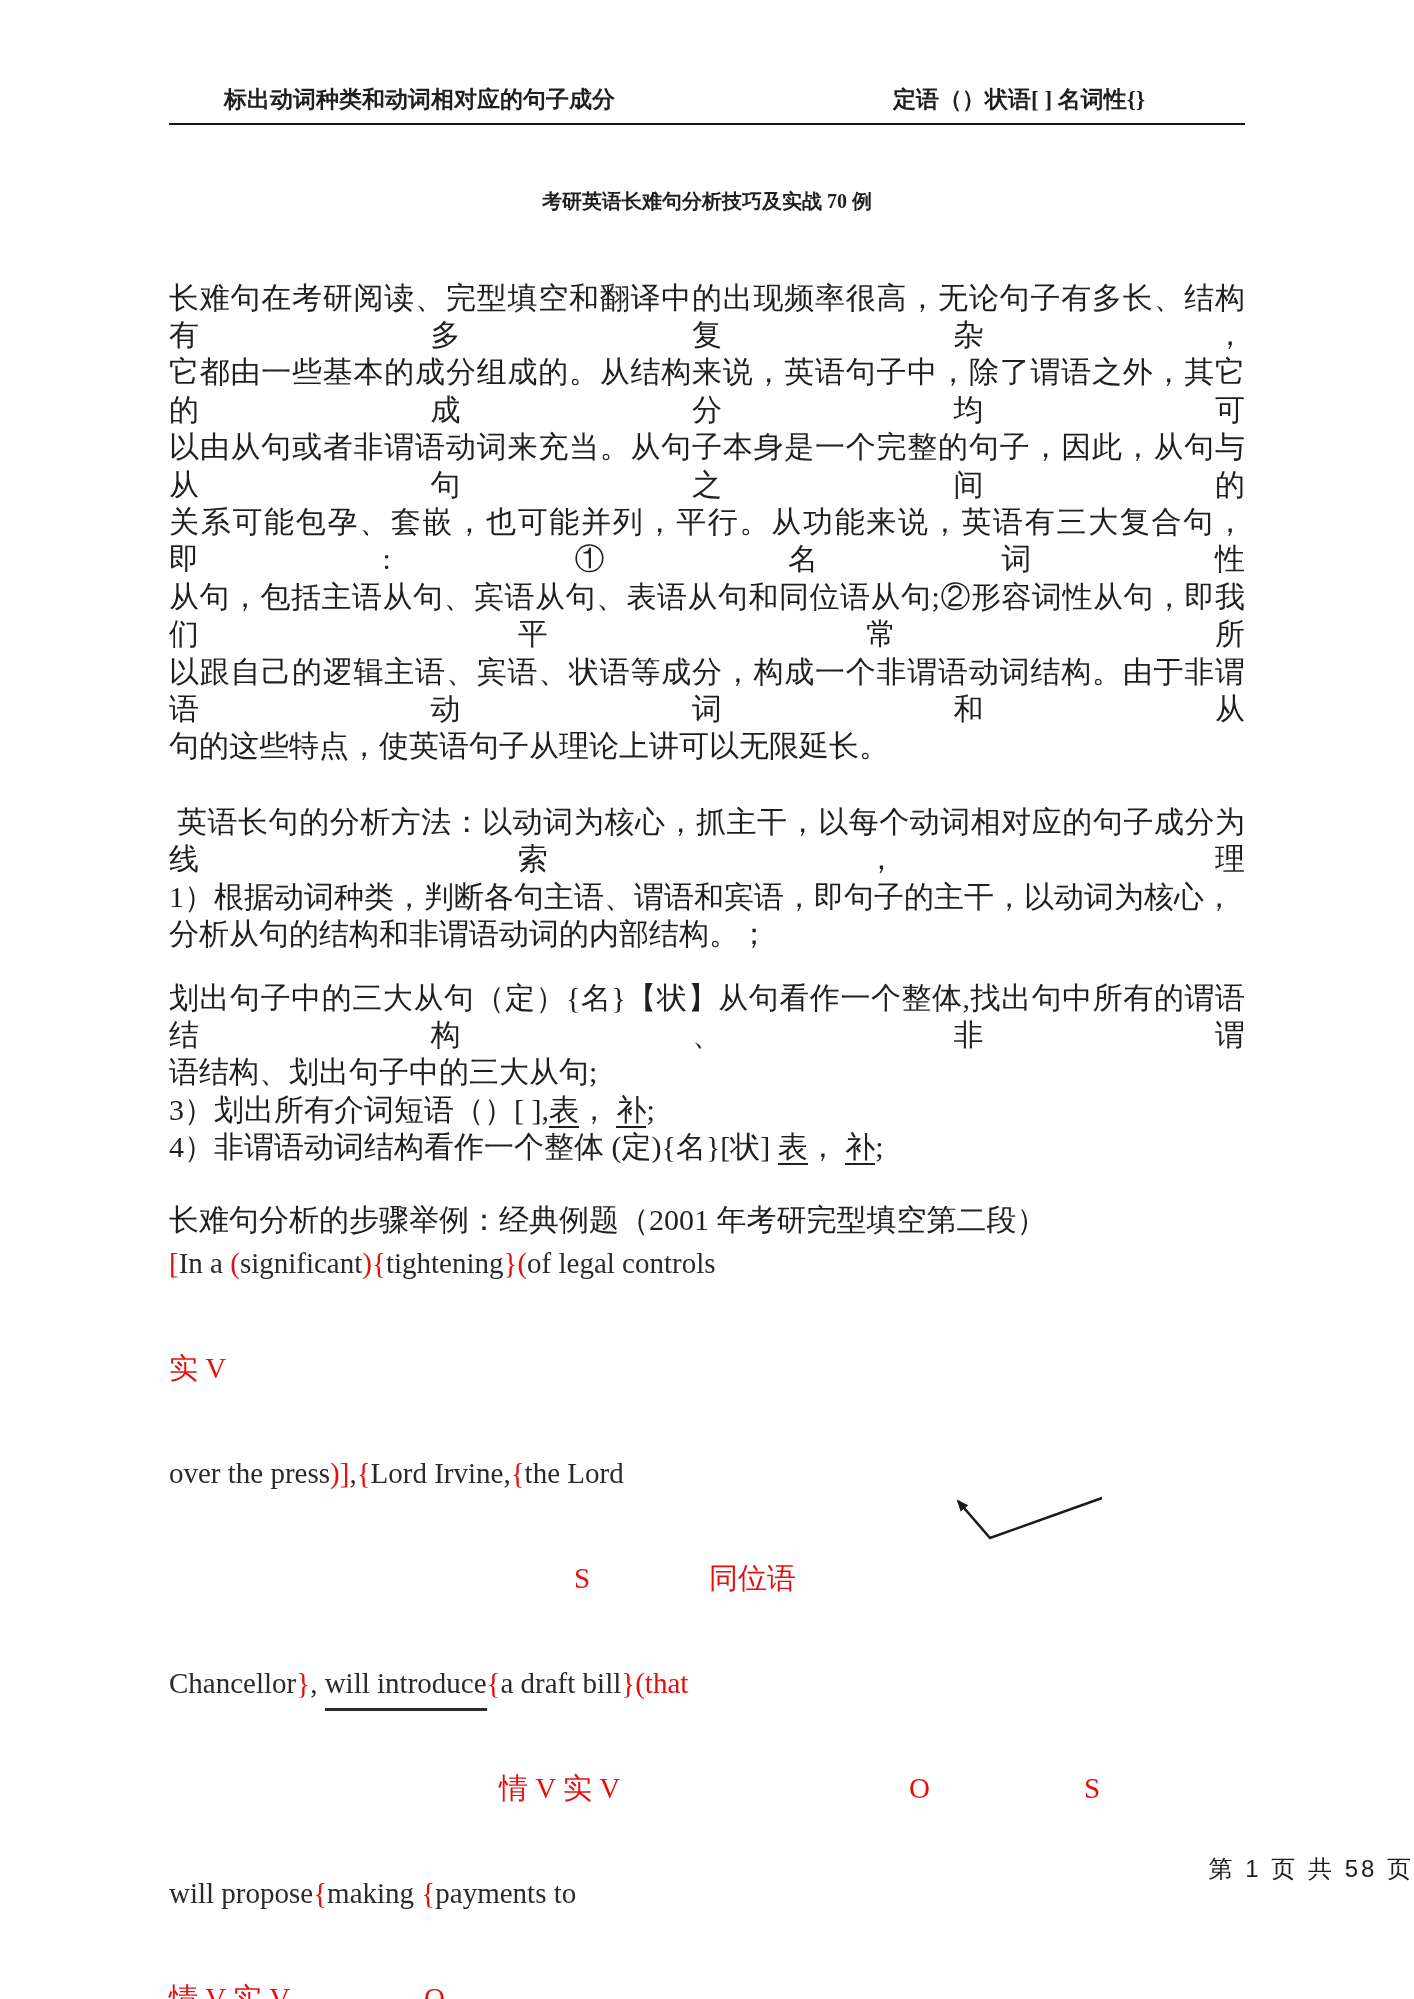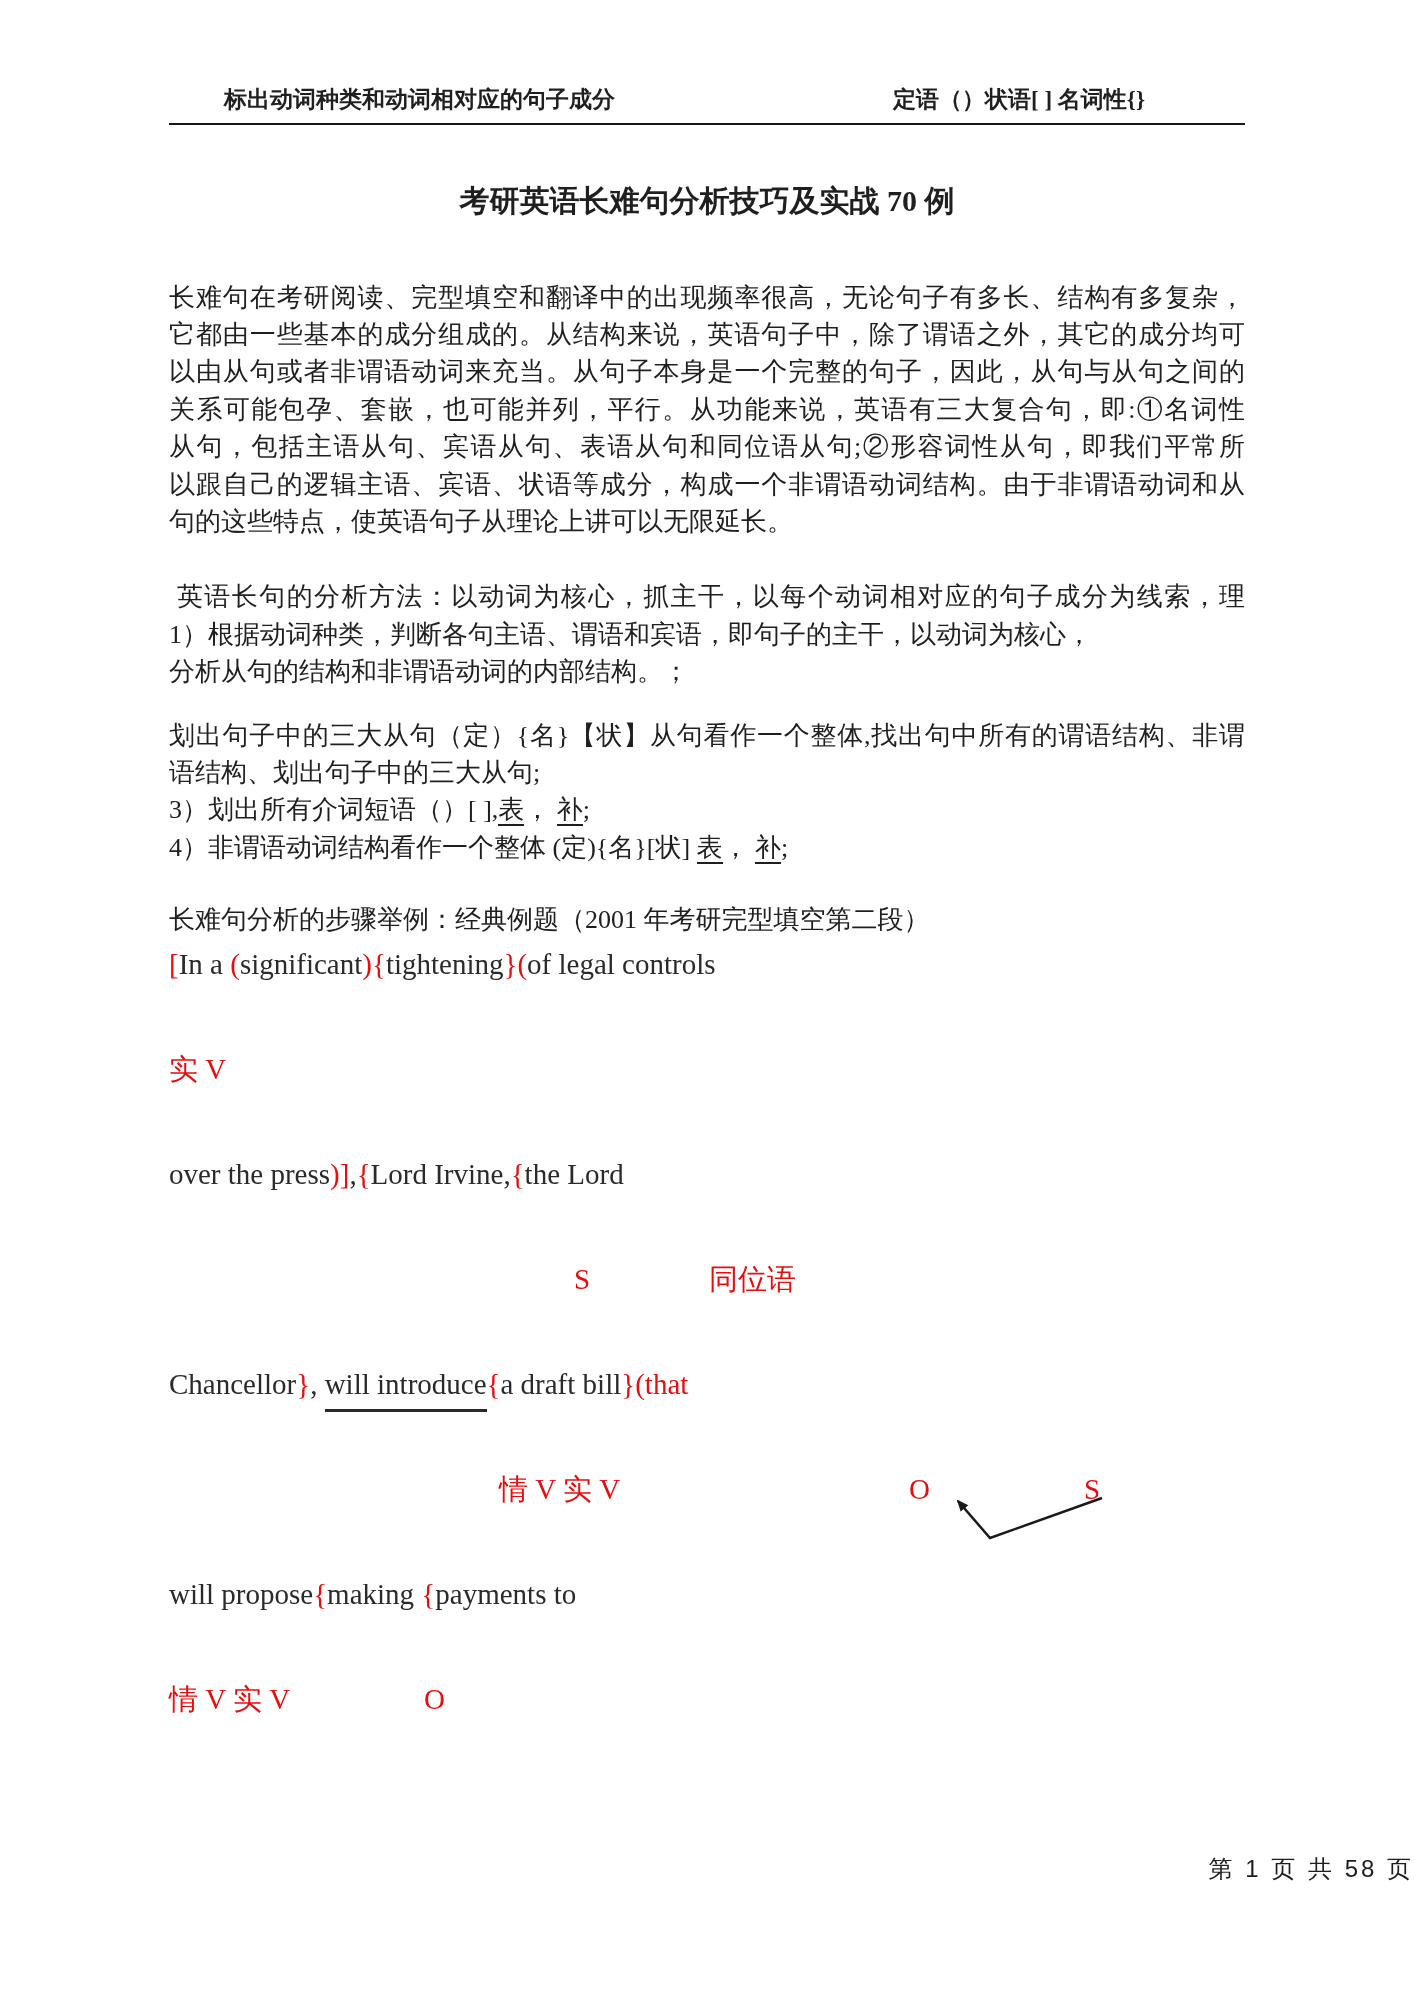--- a/index.html
+++ b/index.html
@@ -26,27 +26,27 @@
     font-size: 23px;
     line-height: 1.2;
   }
   .h-left { margin-left: 55px; }
   .h-right { margin-right: 100px; }
 
   
   .title {
     margin: 58px 0 0 0;
     text-align: center;
-    font-size: 30px;
+    font-size: 20px;
     font-weight: bold;
     line-height: 36px;
   }
 
   
-  .para { margin: 0; font-size: 26px; line-height: 37.4px; }
+  .para { margin: 0; font-size: 30px; line-height: 37.4px; }
   .p-intro  { margin-top: 60px; }
   .p-method { margin-top: 38px; }
   .p-rules  { margin-top: 26px; }
   .caption  { margin-top: 35px; }
   .ln { min-height: 37.4px; }
   .j { text-align: justify; text-align-last: justify; }
   .pre { white-space: pre-wrap; }
   .u { border-bottom: 2px solid #1f1f1f; }
 
   

